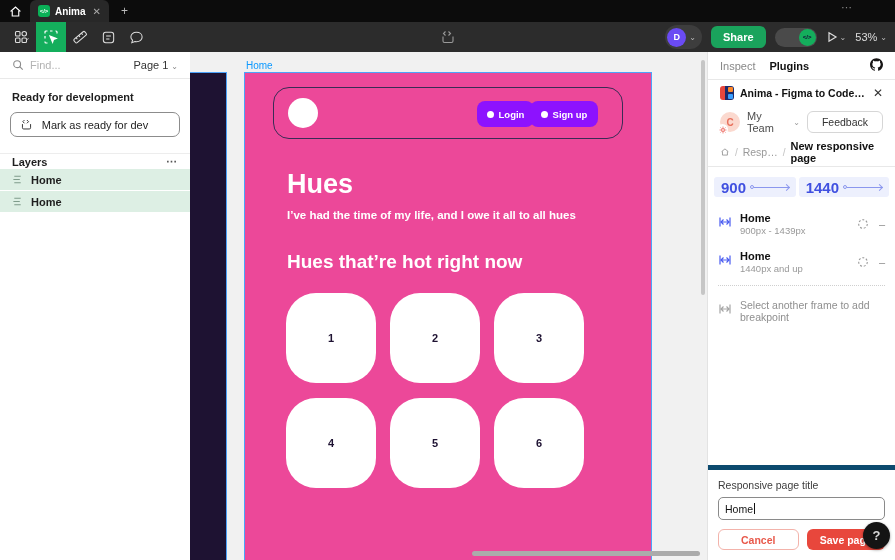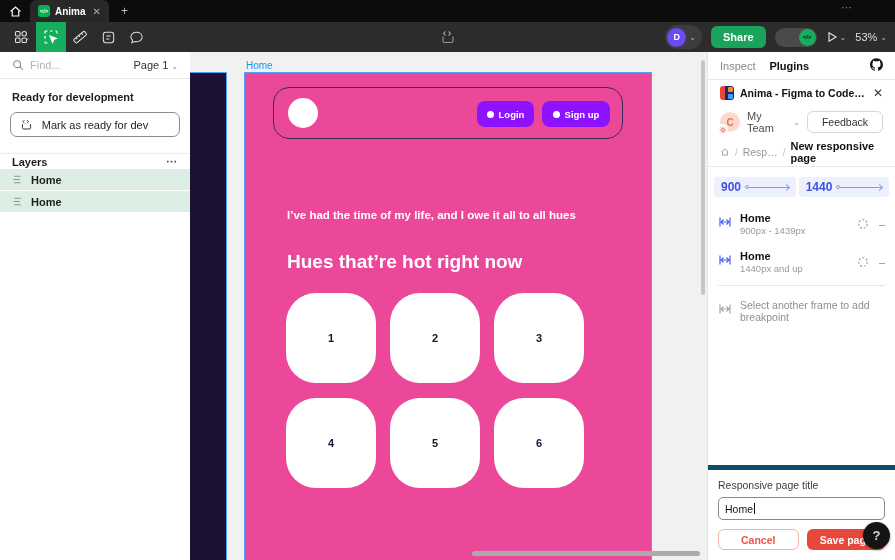--- a/index.html
+++ b/index.html
@@ -55,21 +55,21 @@
 
   
   .strip-frame { position:absolute; left:0; top:20px; width:37px; height:calc(100% - 20px); background:#1e1232; border-top:1.5px solid #4da3fa; border-right:1.5px solid #4da3fa; }
   .frame-label { position:absolute; left:56px; top:8px; font-size:10px; color:#0d99ff; }
   .frame { position:absolute; left:54px; top:20px; width:408px; height:534px; background:#ec4899; border:1.5px solid #4da3fa; }
   .navbar { position:absolute; left:28px; right:28px; top:14px; height:52px; border:1px solid #3a2c55; border-radius:16px; }
   .logo { position:absolute; left:14px; top:10px; width:30px; height:30px; border-radius:50%; background:#fff; }
   .nav-btn { position:absolute; top:13px; height:26px; background:#8d12fe; border:none; border-radius:8px; color:#fff; font-weight:700; font-size:9.5px; display:flex; align-items:center; justify-content:center; gap:5px; font-family:inherit; }
   .nav-btn .dot7 { width:7px; height:7px; background:#fff; border-radius:50%; }
   .btn-login { right:88px; width:57px; }
-  .btn-signup { right:12px; width:68px; }
+  .btn-signup { right:24px; width:68px; }
   .hues-h1 { position:absolute; left:42px; top:96px; color:#fff; font-size:27px; font-weight:700; }
   .hues-sub { position:absolute; left:42px; top:136px; color:#fff; font-size:11.5px; font-weight:700; }
   .hues-h2 { position:absolute; left:42px; top:178px; color:#fff; font-size:19px; font-weight:700; }
   .cards { position:absolute; left:41px; top:220px; display:grid; grid-template-columns:repeat(3,90px); gap:15px 14px; }
   .card { width:90px; height:90px; background:#fff; border-radius:30px; display:flex; align-items:center; justify-content:center; color:#1e1232; font-size:11px; font-weight:700; }
   .hscroll { position:absolute; left:282px; bottom:4px; width:228px; height:5px; background:#ababab; border-radius:3px; }
   .vscroll { position:absolute; right:2px; top:8px; width:4px; height:235px; background:#c6c6c6; border-radius:2px; }
 
   
   .rp-tabs { height:27px; display:flex; align-items:center; gap:14px; padding:0 12px; }
@@ -89,21 +89,21 @@
   .avatar-c .circ { width:20px; height:20px; border-radius:50%; background:#fbd9cf; color:#e8705c; font-size:10px; font-weight:700; display:flex; align-items:center; justify-content:center; }
   .avatar-c .badge { position:absolute; left:-3px; bottom:-3px; width:11px; height:11px; background:#fff; border-radius:50%; display:flex; align-items:center; justify-content:center; }
   .team-name { font-size:11px; color:#4d4d4d; }
   .team-row .chev { color:#999; }
   .feedback-btn { margin-left:auto; border:1px solid #d6d6d6; background:#fff; border-radius:6px; padding:4px 14px; font-size:10.5px; color:#333; font-family:inherit; }
   .crumb-row { height:28px; display:flex; align-items:center; gap:5px; padding:0 12px; }
   .crumb-sep { color:#c4c4c4; font-size:10px; }
   .crumb-trunc { color:#999; font-size:10.5px; }
   .crumb-cur { color:#111; font-size:11px; font-weight:700; }
   .bp-bar { display:flex; gap:3px; margin:10px 6px 8px; }
-  .bp-seg { display:flex; align-items:center; gap:4px; background:#edf0fd; border-radius:3px; height:20px; padding:0 7px; color:#4050e0; font-size:12px; font-weight:700; }
+  .bp-seg { display:flex; align-items:center; gap:4px; background:#edf0fd; border-radius:3px; height:20px; padding:0 7px; color:#4050e0; font-size:15px; font-weight:700; }
   .bp-seg.s1 { flex:0.47; } .bp-seg.s2 { flex:0.53; }
   .bp-arrow { flex:1; display:flex; align-items:center; }
   .bp-arrow .dotc { width:4px; height:4px; border:1px solid #8b97ee; border-radius:50%; }
   .bp-arrow .ln { flex:1; height:1px; background:#8b97ee; }
   .bp-arrow .head { width:5px; height:5px; border-top:1.2px solid #8b97ee; border-right:1.2px solid #8b97ee; transform:rotate(45deg); margin-left:-5px; }
   .frame-row { display:flex; align-items:center; gap:8px; padding:7px 10px; }
   .frame-row .bpicon { color:#4a5cf0; flex:0 0 14px; }
   .fr-txt { flex:1; }
   .fr-name { font-size:11px; font-weight:700; color:#111; }
   .fr-range { font-size:9.5px; color:#999; margin-top:1px; }
@@ -254,20 +254,21 @@
         <div class="logo"></div>
         <div class="nav-btn btn-login">
           <span class="dot7"></span>
           <span>Login</span>
         </div>
         <div class="nav-btn btn-signup">
           <span class="dot7"></span>
           <span>Sign up</span>
         </div>
       </div>
+      <div class="hues-h1">Hues</div>
       <div class="hues-sub">I’ve had the time of my life, and I owe it all to all hues</div>
       <div class="hues-h2">Hues that’re hot right now</div>
       <div class="cards">
         <div class="card">1</div>
         <div class="card">2</div>
         <div class="card">3</div>
         <div class="card">4</div>
         <div class="card">5</div>
         <div class="card">6</div>
       </div>

